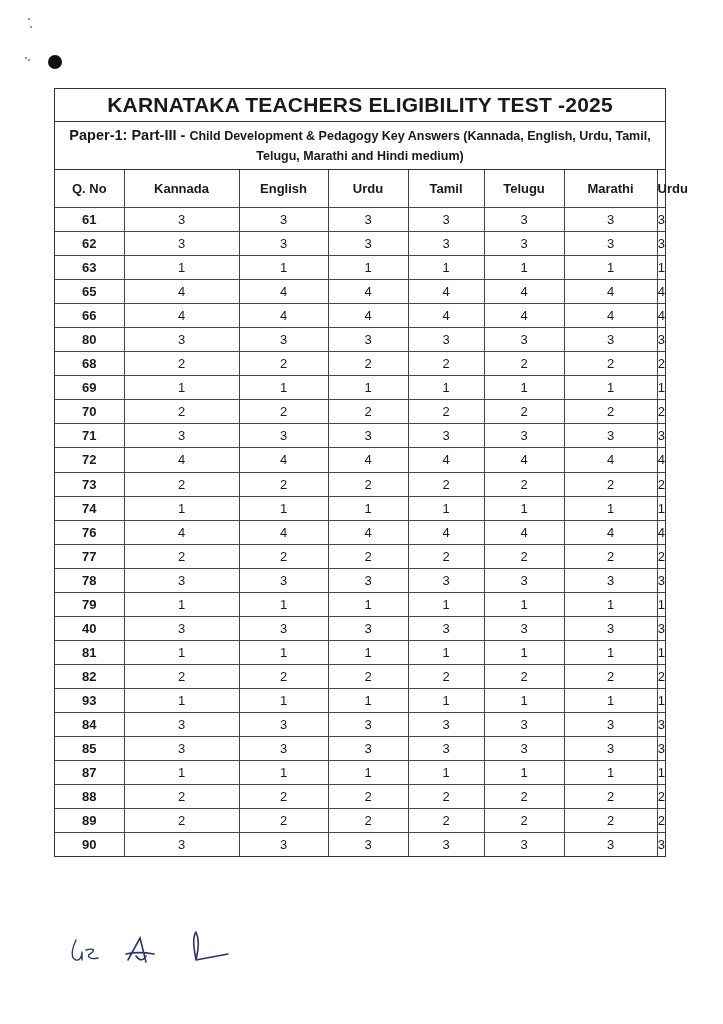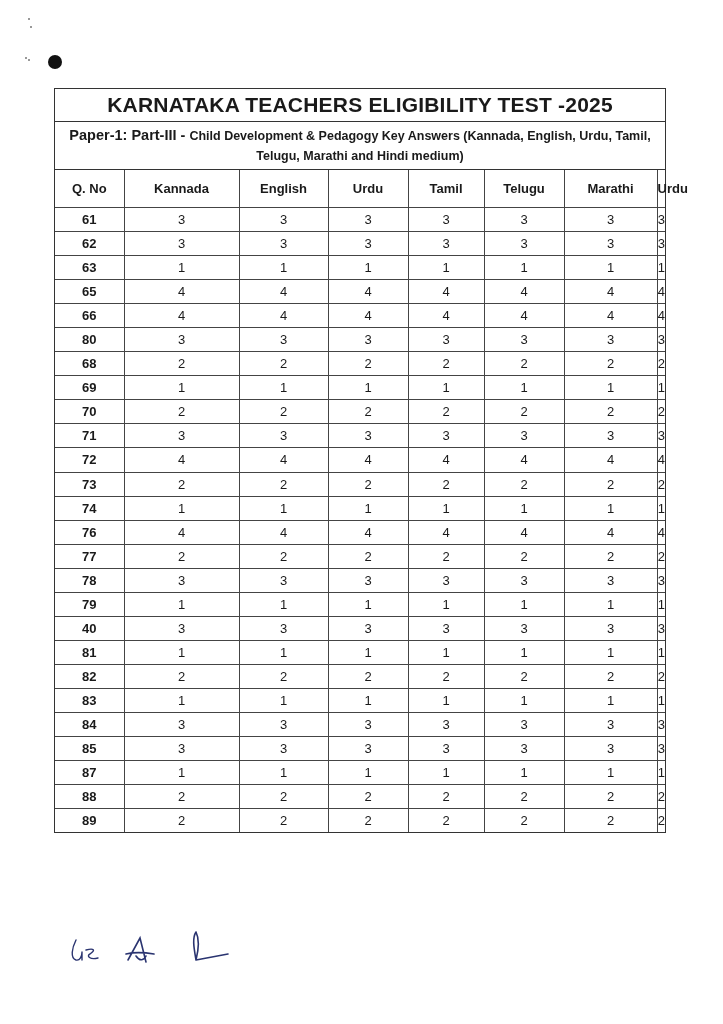--- a/index.html
+++ b/index.html
@@ -266,21 +266,21 @@
           <td class="qno">82</td>
           <td>2</td>
           <td>2</td>
           <td>2</td>
           <td>2</td>
           <td>2</td>
           <td>2</td>
           <td>2</td>
         </tr>
         <tr>
-          <td class="qno">83</td>
+          <td class="qno">93</td>
           <td>1</td>
           <td>1</td>
           <td>1</td>
           <td>1</td>
           <td>1</td>
           <td>1</td>
           <td>1</td>
         </tr>
         <tr>
           <td class="qno">84</td>
@@ -324,20 +324,30 @@
         </tr>
         <tr>
           <td class="qno">89</td>
           <td>2</td>
           <td>2</td>
           <td>2</td>
           <td>2</td>
           <td>2</td>
           <td>2</td>
           <td>2</td>
+        </tr>
+        <tr>
+          <td class="qno">90</td>
+          <td>3</td>
+          <td>3</td>
+          <td>3</td>
+          <td>3</td>
+          <td>3</td>
+          <td>3</td>
+          <td>3</td>
         </tr>
       </tbody>
   </table>
 </div>
 
 <svg class="sigs" width="170" height="40" viewBox="0 0 170 40">
   <g fill="none" stroke-width="1.4" stroke-linecap="round">
     <path class="ink" d="M8 10 C4 18,2 28,8 30 C12 31,14 26,14 22 M14 22 L14 30 M18 20 C26 18,28 20,22 24 C18 26,22 30,30 28" stroke="#2a3470"></path>
   </g>
   <g fill="none" stroke-width="1.6" stroke-linecap="round">

